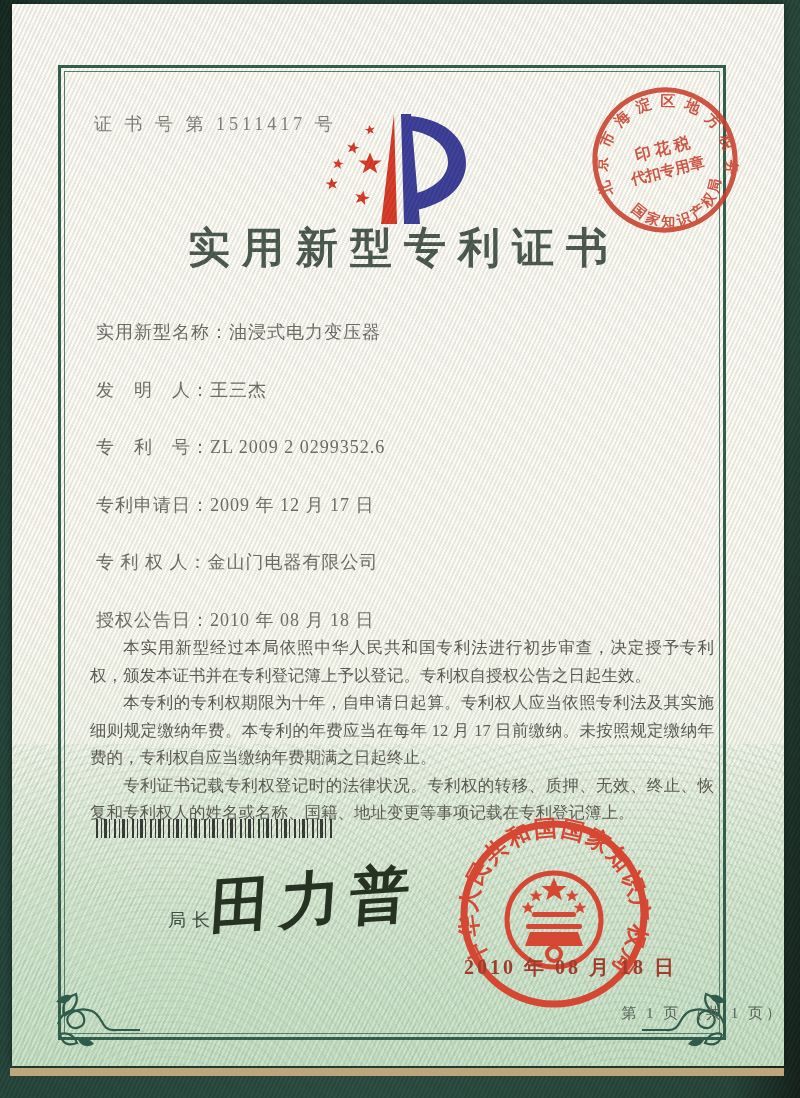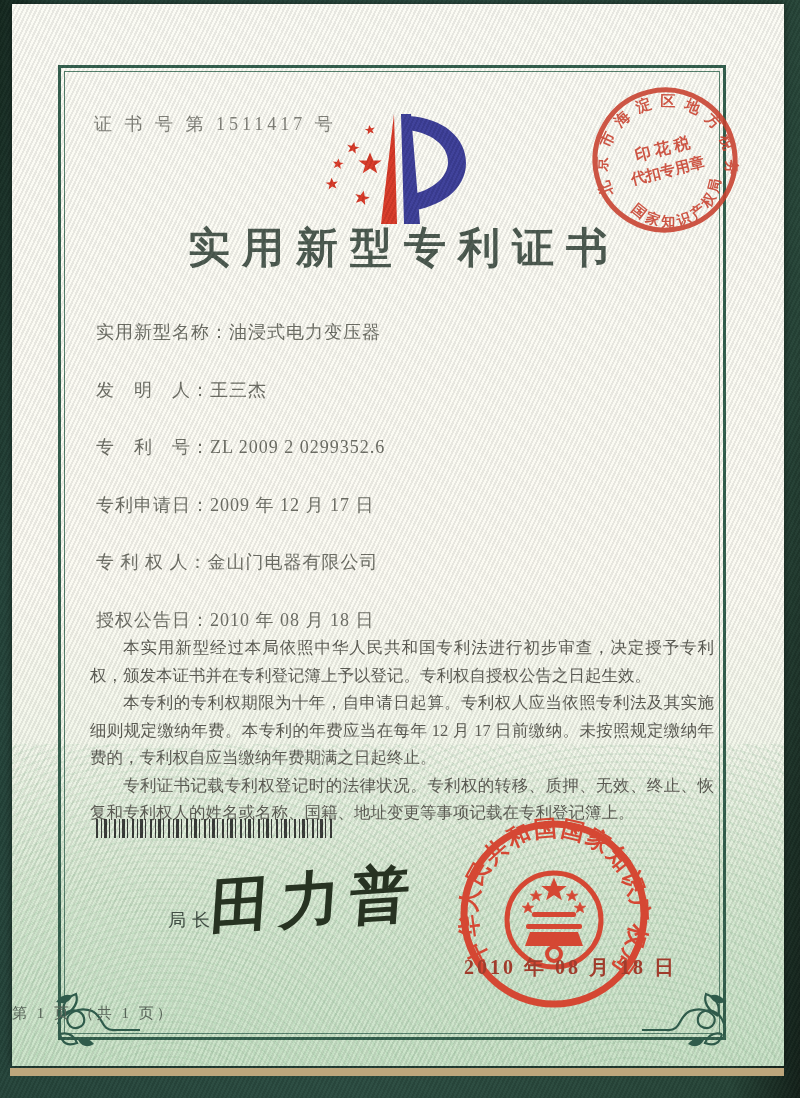--- a/index.html
+++ b/index.html
@@ -34,21 +34,21 @@
       #1c1c1c 0 2px,transparent 2px 5px,
       #1c1c1c 5px 6px,transparent 6px 8px,
       #1c1c1c 8px 11px,transparent 11px 13px,
       #1c1c1c 13px 14px,transparent 14px 18px);}
   .director-label{position:absolute;left:156px;top:904px;font-size:18px;color:#414e44;letter-spacing:6px;z-index:3;}
   .signature{position:absolute;left:198px;top:856px;font-size:60px;color:#273322;letter-spacing:10px;
     transform:rotate(-4deg) skewX(-8deg);font-weight:bold;z-index:3;}
   .seal{position:absolute;left:444px;top:812px;width:196px;height:196px;z-index:2;opacity:.95;}
   .seal-date{position:absolute;left:452px;top:950px;font-size:20px;color:#a03c2c;letter-spacing:3px;
     font-weight:bold;z-index:3;}
-  .footer{position:absolute;left:0;top:1000px;width:100%;text-align:left;
+  .footer{position:absolute;left:0;top:1000px;width:100%;text-align:right;
     font-size:15px;color:#586459;letter-spacing:3px;z-index:3;}
   .tax-stamp{position:absolute;left:577px;top:80px;width:152px;height:152px;
     transform:rotate(-14deg);opacity:.88;z-index:3;}
 </style>
 </head>
 <body>
 
 <div class="photo">
   <div class="page-edge-tan"></div>
   <div class="page">

